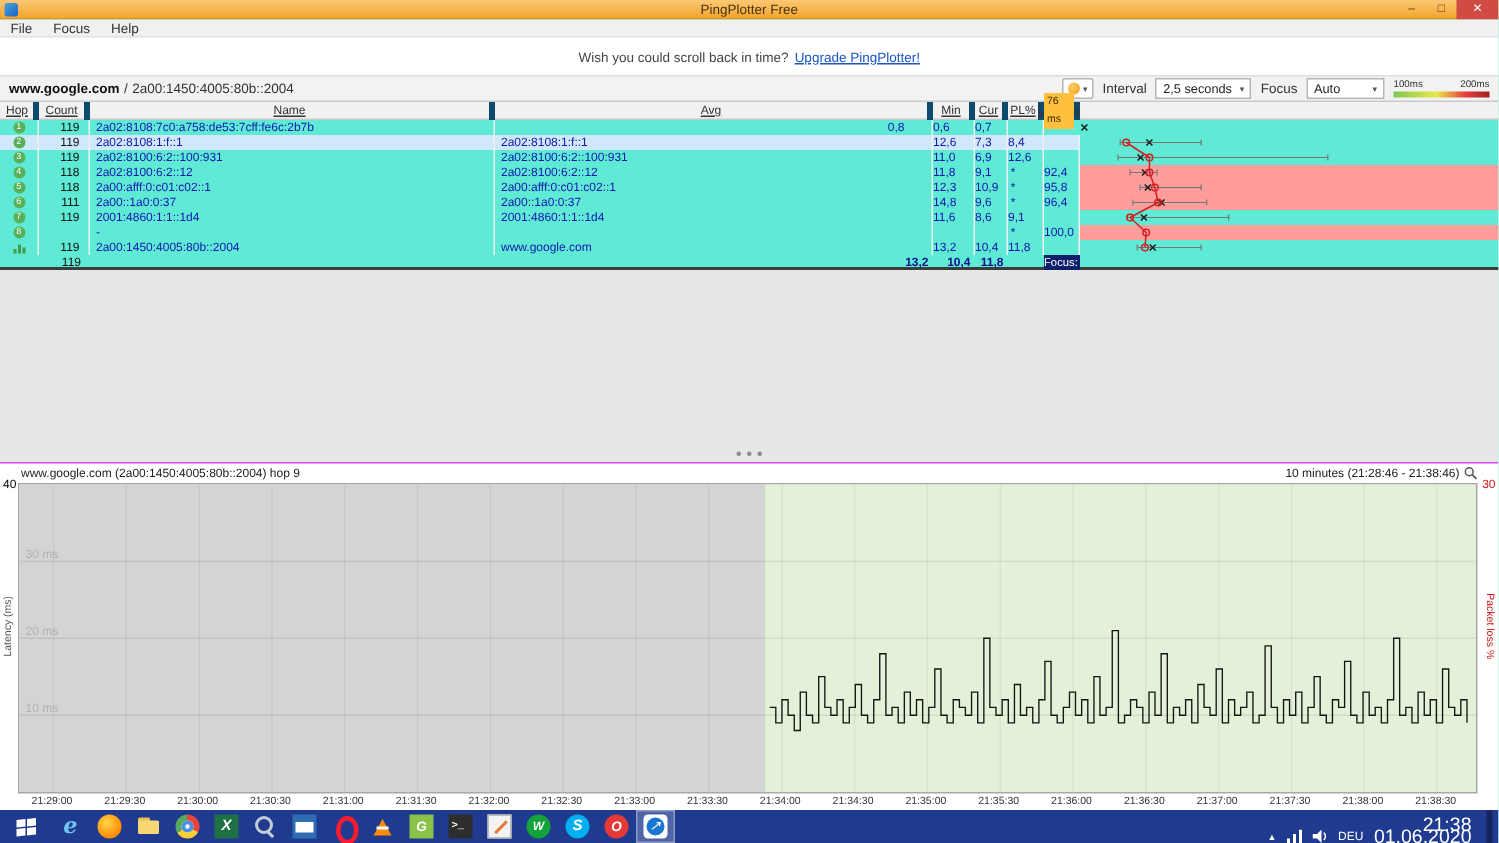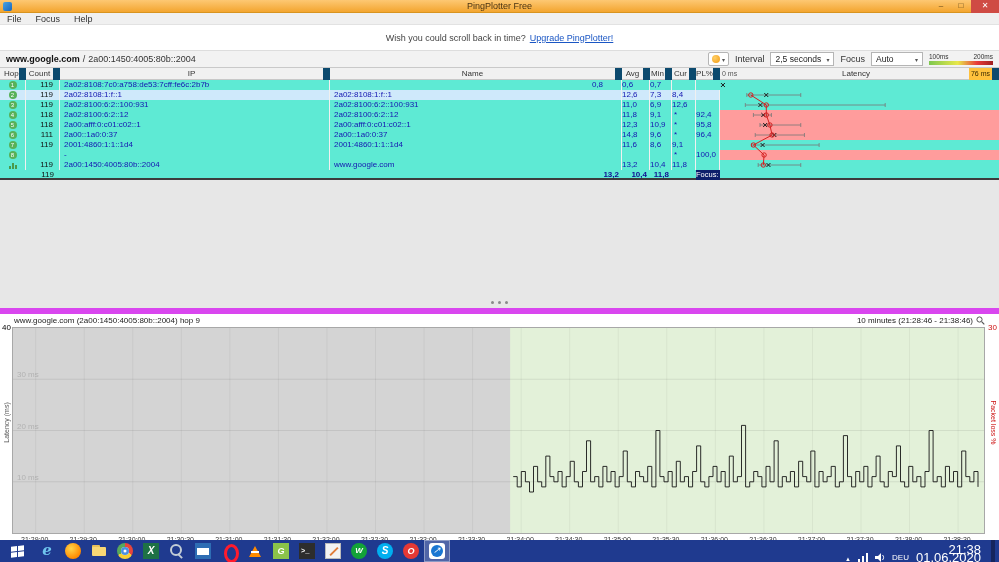--- a/index.html
+++ b/index.html
@@ -50,22 +50,22 @@
   .legend { width:64px; }
   .legend-labels { display:flex; justify-content:space-between; font-size:6.5px; color:#333; }
   .legend-bar { height:4px; margin-top:1px;
     background:linear-gradient(90deg,#7ec850 0%,#e8e84a 45%,#e83a3a 75%,#a02020 100%); }
 
   
   .grid-cols { display:grid;
     grid-template-columns:26px 34px 270px 292px 28px 22px 24px 24px 279px; }
   .thead { position:absolute; top:68px; left:0; width:999px; height:12px;
     background:#f1f1f1; border-bottom:1px solid #c8c8c8; font-size:8px; color:#333; }
-  .hc { border-right:7px solid #0c4a6e; display:flex; align-items:center;
-    justify-content:center; line-height:12px; }
+  .hc { border-right:4px solid #0c4a6e; display:flex; align-items:center;
+    justify-content:center; line-height:12px;text-decoration:underline; }
   .hc.left { justify-content:flex-start; padding-left:4px; }
   .latency-h { position:relative; justify-content:center; }
   .scale-min { position:absolute; left:2px; font-size:7px; color:#555; }
   .scale-max { position:absolute; right:0; font-size:7px; color:#3a2a00;
     background:#ffc13d; padding:0 2px; }
 
   .tbody { position:absolute; top:80px; left:0; width:999px; height:90px; }
   .trow { height:10px; font-size:8px; line-height:10px; }
   .trow .c { border-right:1px solid #f0f0f0; overflow:hidden; white-space:nowrap; }
   .c.hop { display:flex; align-items:center; justify-content:center; }
@@ -95,21 +95,21 @@
 
   
   .workspace { position:absolute; top:180px; left:0; width:999px; height:128px;
     background:#e7e7e7; }
   .splitter { position:absolute; bottom:2px; left:0; width:100%; height:8px;
     display:flex; align-items:center; justify-content:center; gap:4px; }
   .splitter i { width:3px; height:3px; border-radius:50%; background:#8a8a8a; display:block; }
 
   
   .timeline { position:absolute; top:308px; left:0; width:999px; height:232px;
-    background:#fff; border-top:6px solid #d946ef; }
+    background:#fff; border-top:1px solid #d946ef; }
   .tl-head { position:absolute; top:0; left:0; width:100%; height:13px; }
   .tl-title { position:absolute; left:14px; top:2px; font-size:8px; color:#222; }
   .tl-range { position:absolute; right:14px; top:2px; font-size:8px; color:#222;
     display:flex; align-items:center; gap:3px; }
   .tl-plot { position:absolute; left:12px; top:13px; width:973px; height:207px;
     border:1px solid #a8a8a8; }
   .tl-xticks { position:absolute; top:222px; left:0; width:999px; height:10px; }
   .xtick { position:absolute; transform:translateX(-50%); font-size:7px; color:#333;
     white-space:nowrap; }
   .ymax { position:absolute; left:2px; top:9px; font-size:8px; color:#000; }
@@ -242,21 +242,20 @@
           <span>200ms</span>
         </div>
         <div class="legend-bar"></div>
       </div>
     </div>
   </div>
 
   <div class="thead grid-cols">
     <div class="hc left">Hop</div>
     <div class="hc">Count</div>
-    <div class="hc">IP</div>
     <div class="hc">Name</div>
     <div class="hc">Avg</div>
     <div class="hc">Min</div>
     <div class="hc">Cur</div>
     <div class="hc">PL%</div>
     <div class="hc latency-h">
       <span class="scale-min">0 ms</span>
       <span>Latency</span>
       <span class="scale-max">76 ms</span>
     </div>

